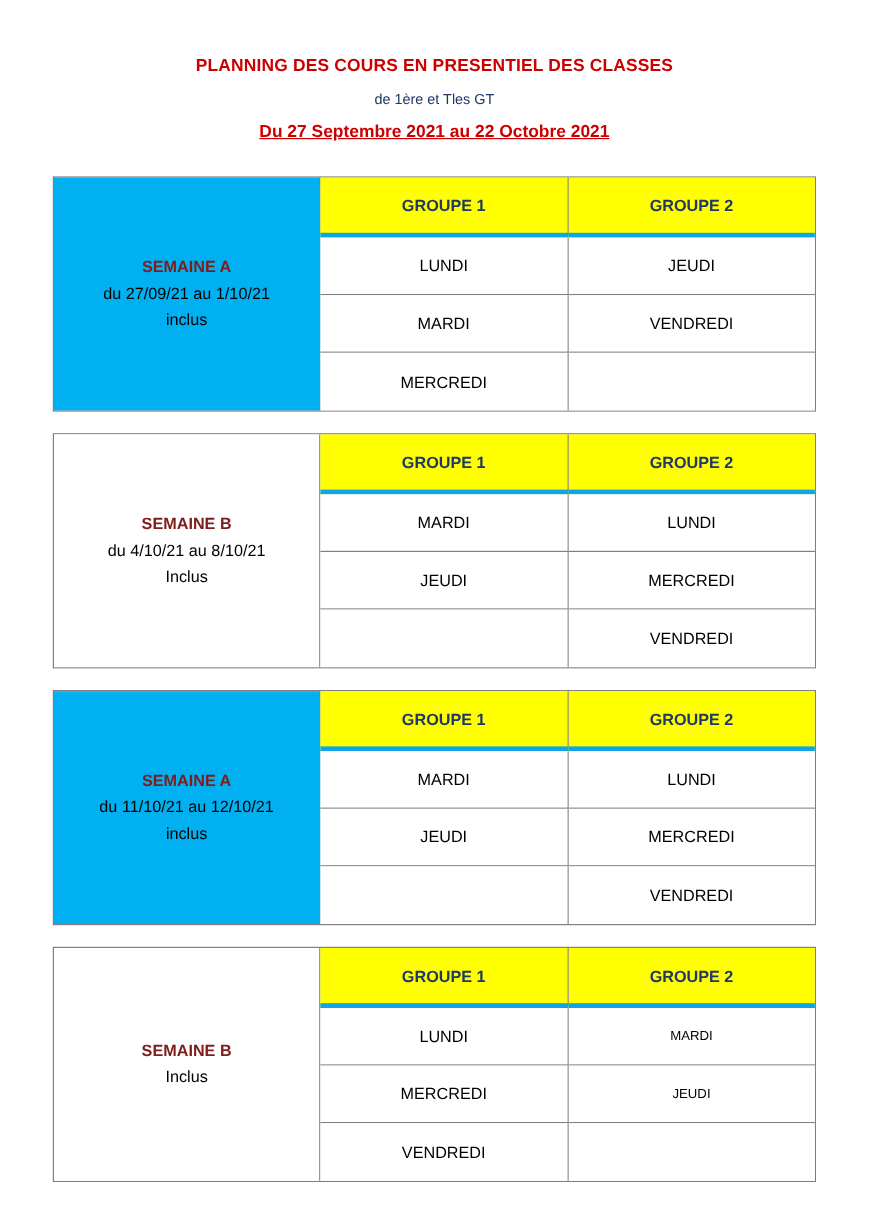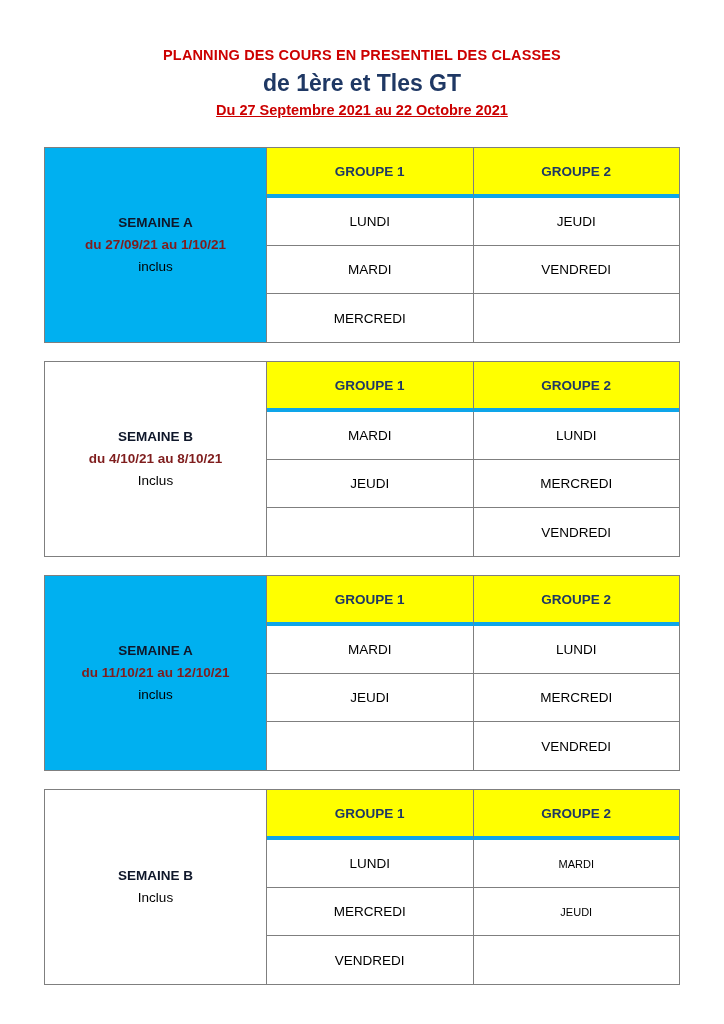--- a/index.html
+++ b/index.html
@@ -26,22 +26,22 @@
   }
   .title-line-1 {
     color: #cc0000;
     font-weight: bold;
     font-size: 14.5px;
     letter-spacing: 0.15px;
     line-height: 18px;
   }
   .title-line-2 {
     color: #1f3864;
-    font-weight: bold;
-    font-size: 23px;
+    font-weight: normal;
+    font-size: 12px;
     line-height: 30px;
     margin-top: 4px;
   }
   .title-line-3 {
     color: #cc0000;
     font-weight: bold;
     font-size: 14.5px;
     line-height: 20px;
     margin-top: 2px;
     text-decoration: underline;
@@ -69,28 +69,28 @@
     text-align: center;
     padding: 0 8px;
   }
   .week-left.blue {
     background: #00b0f0;
   }
   .week-left.white {
     background: #ffffff;
   }
   .week-name {
-    color: #0f172a;
+    color: #7f1d1d;
     font-weight: bold;
     font-size: 13.5px;
     line-height: 22px;
   }
   .week-range {
-    color: #7f1d1d;
-    font-weight: bold;
+    color: #000000;
+    font-weight: normal;
     font-size: 13.5px;
     line-height: 22px;
   }
   .week-incl {
     color: #000000;
     font-weight: normal;
     font-size: 13.5px;
     line-height: 22px;
   }
 

